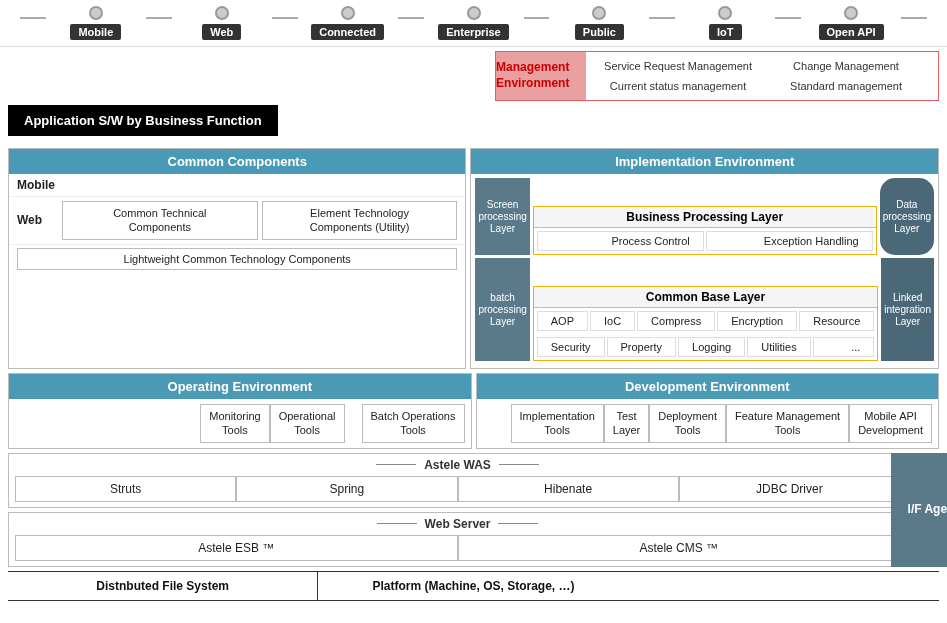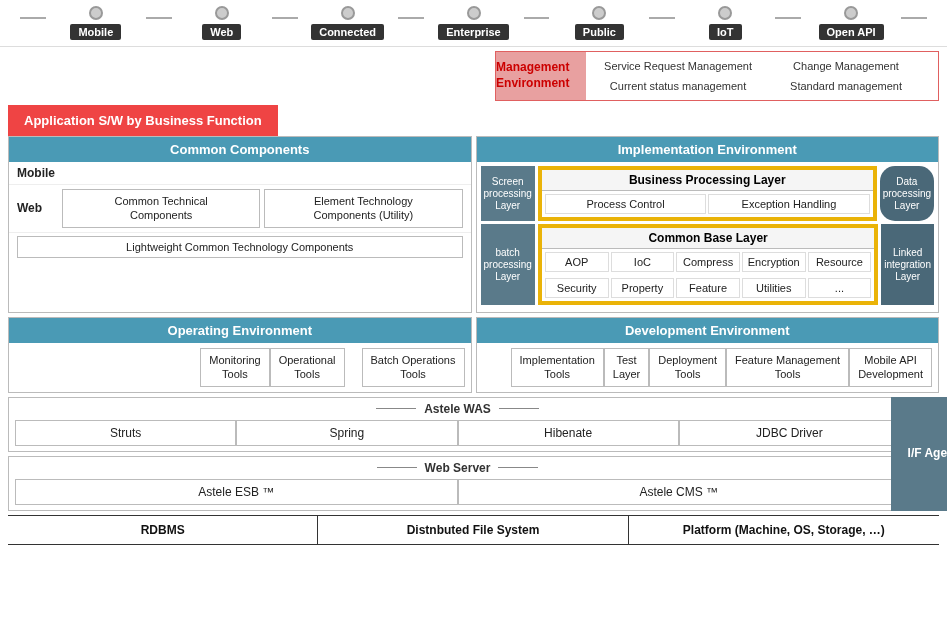--- a/index.html
+++ b/index.html
@@ -90,27 +90,27 @@
     .mgmt-item {
       padding: 4px 10px;
       font-size: 11px;
       color: #333;
       text-align: center;
       white-space: nowrap;
     }
 
     
     .app-label {
-      background: #ef4444;
+      background: #000000;
       color: #fff;
       font-weight: bold;
       font-size: 13px;
       padding: 8px 16px;
       display: inline-block;
-      margin-bottom: 0;
+      margin-bottom: 12px;
     }
 
     
     .two-col {
       display: grid;
       grid-template-columns: 1fr 1fr;
       gap: 4px;
       margin-bottom: 4px;
     }
 
@@ -177,41 +177,42 @@
       line-height: 1.2;
     }
     .layer-label.data {
       background: #4a6878;
     }
     .layer-label.linked {
       background: #4a6878;
     }
     .impl-content {
       flex: 1;
-      border: 4px solid #eab308;
+      border: 1px solid #eab308;
+      margin-top: 28px;
     }
     .impl-content-title {
       font-weight: bold;
       font-size: 12px;
       text-align: center;
       padding: 3px;
       border-bottom: 1px solid #bbb;
       background: #f5f5f5;
     }
     .impl-content-row {
       display: flex;
       gap: 2px;
       padding: 3px;
     }
     .impl-cell {
       flex: 1;
       border: 1px solid #ddd;
-      padding: 3px 3px;
+      padding: 3px 13px;
       font-size: 11px;
-      text-align: center;
+      text-align: right;
       color: #222;
     }
 
     
     .op-dev-row {
       display: grid;
       grid-template-columns: 1fr 1fr;
       gap: 4px;
       margin-bottom: 4px;
     }
@@ -456,21 +457,21 @@
             <div class="impl-content-row">
               <div class="impl-cell">AOP</div>
               <div class="impl-cell">IoC</div>
               <div class="impl-cell">Compress</div>
               <div class="impl-cell">Encryption</div>
               <div class="impl-cell">Resource</div>
             </div>
             <div class="impl-content-row">
               <div class="impl-cell">Security</div>
               <div class="impl-cell">Property</div>
-              <div class="impl-cell">Feature</div>
+              <div class="impl-cell">Logging</div>
               <div class="impl-cell">Utilities</div>
               <div class="impl-cell">...</div>
             </div>
           </div>
           <div class="layer-label linked" style="white-space: pre-line;">Linked
 integration
 Layer</div>
         </div>
       </div>
     </div>
@@ -529,18 +530,17 @@
           <div class="infra-cell">Astele CMS ™</div>
         </div>
       </div>
     </div>
 
     <div class="if-agent">I/F Agent</div>
   </div>
 
   
   <div class="bottom-row">
-    <div class="bottom-cell">RDBMS</div>
     <div class="bottom-cell">Distnbuted File System</div>
     <div class="bottom-cell">Platform (Machine, OS, Storage, …)</div>
   </div>
 
 </div>
 
 </body></html>

